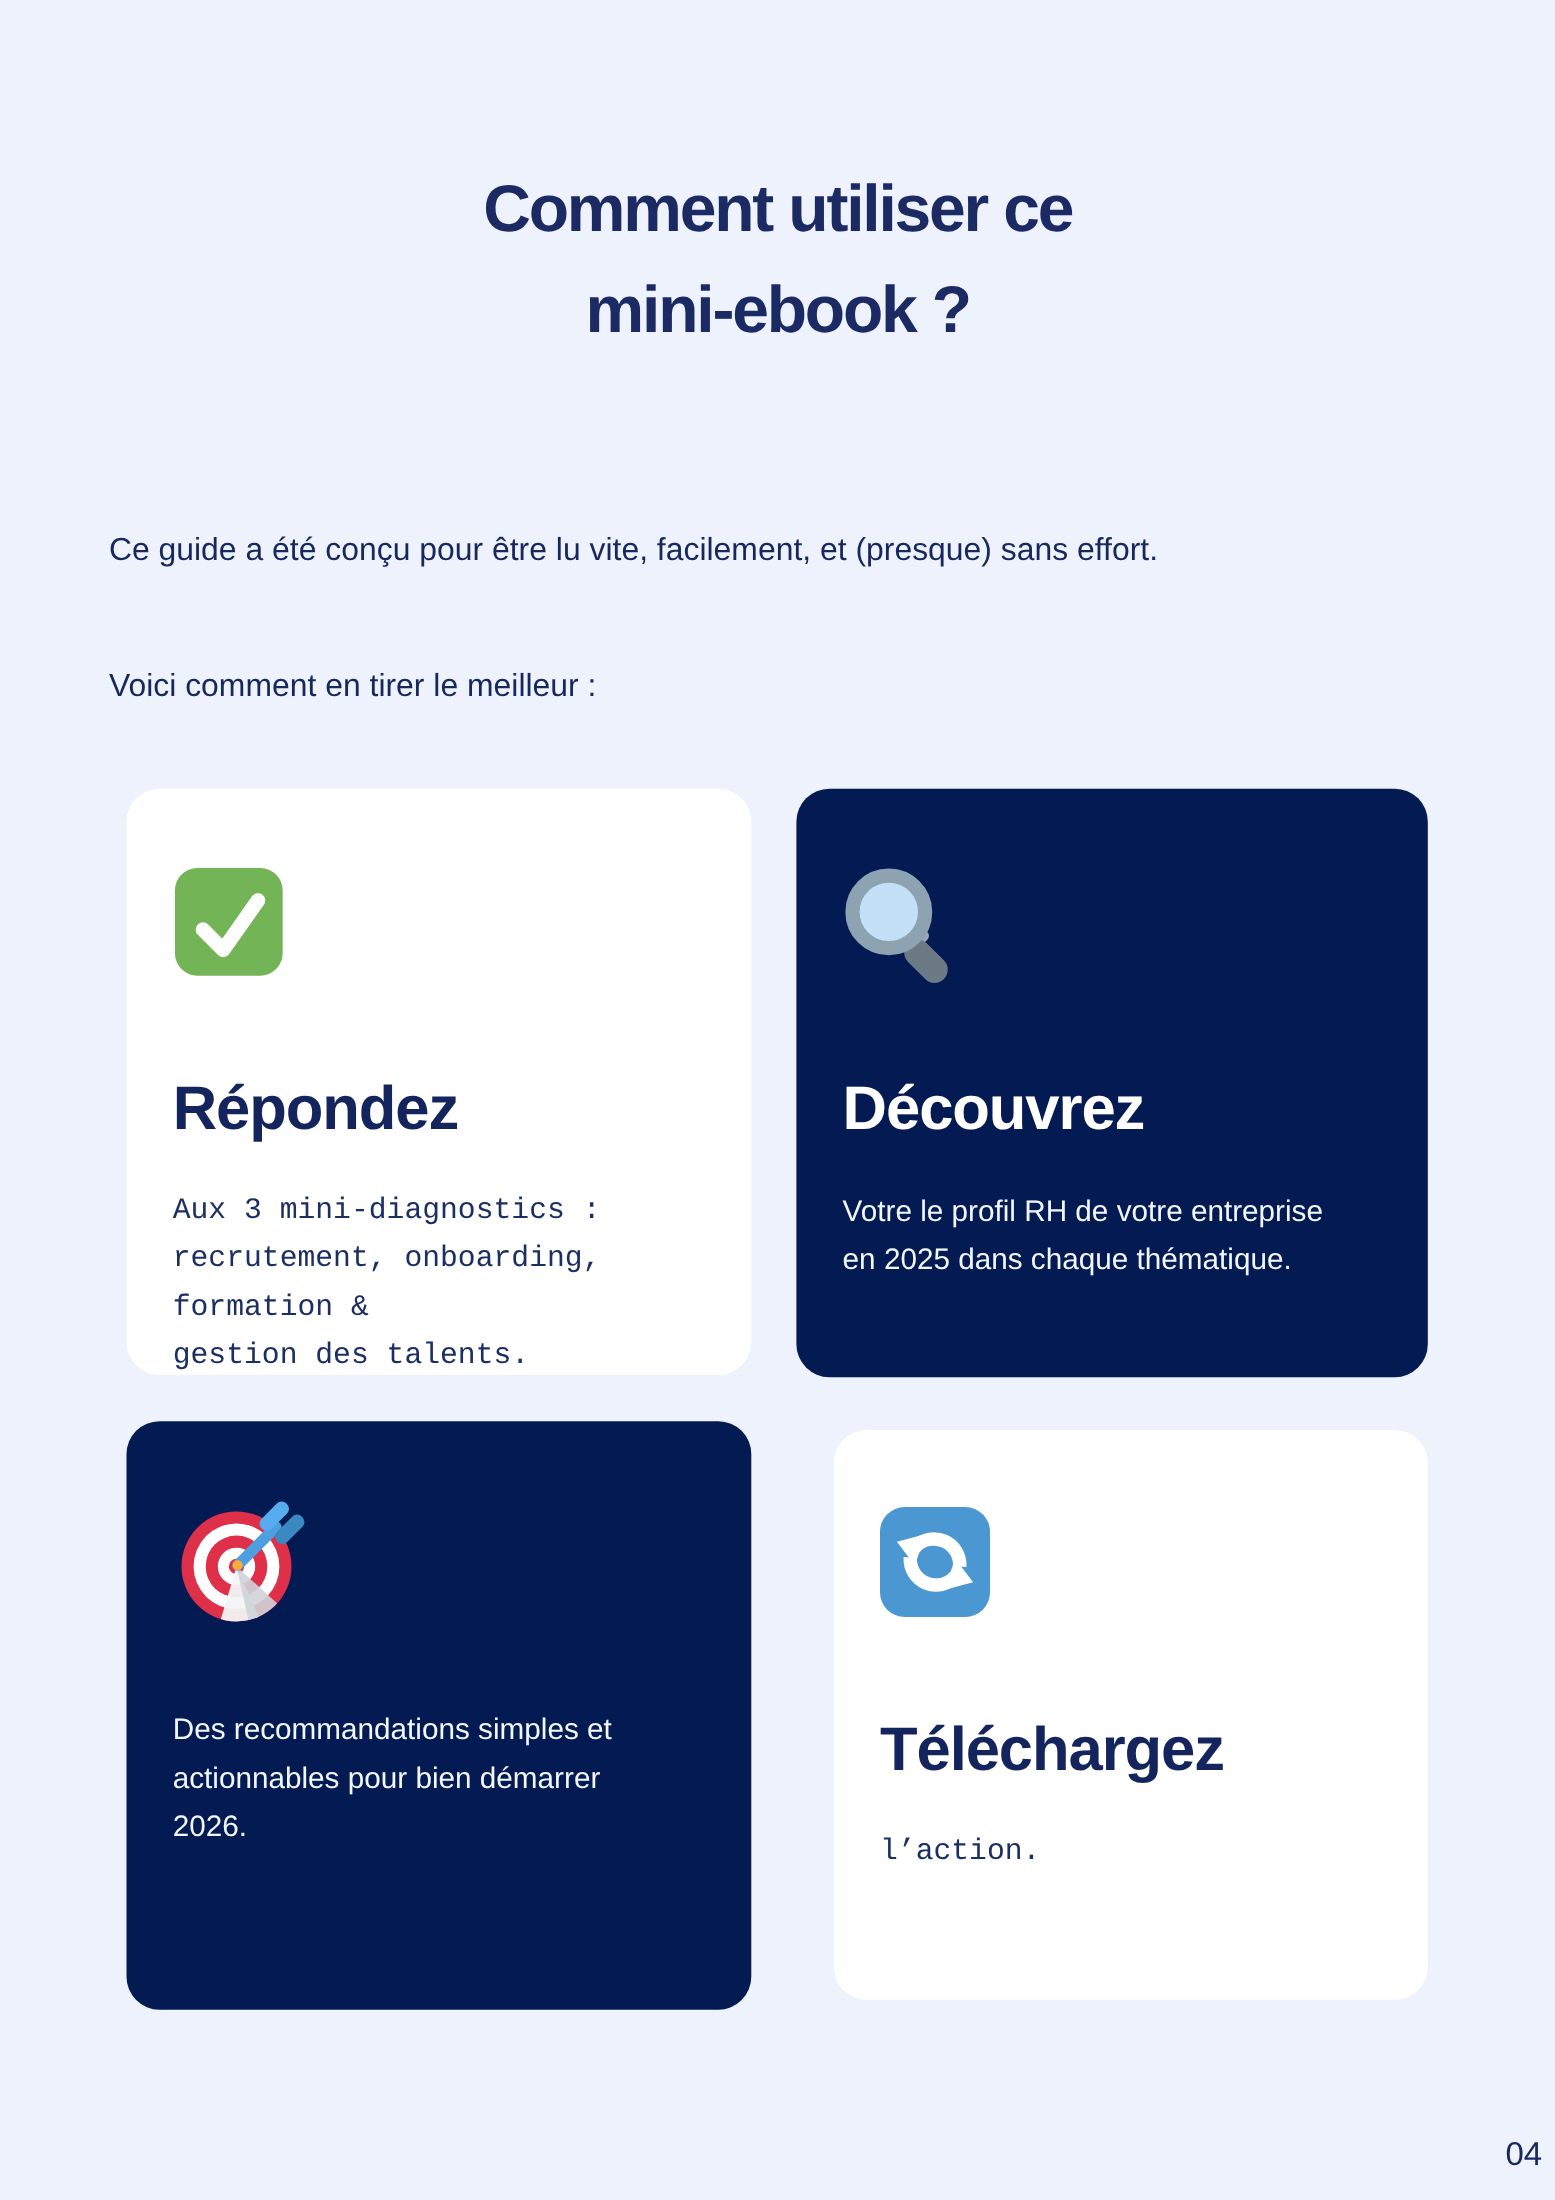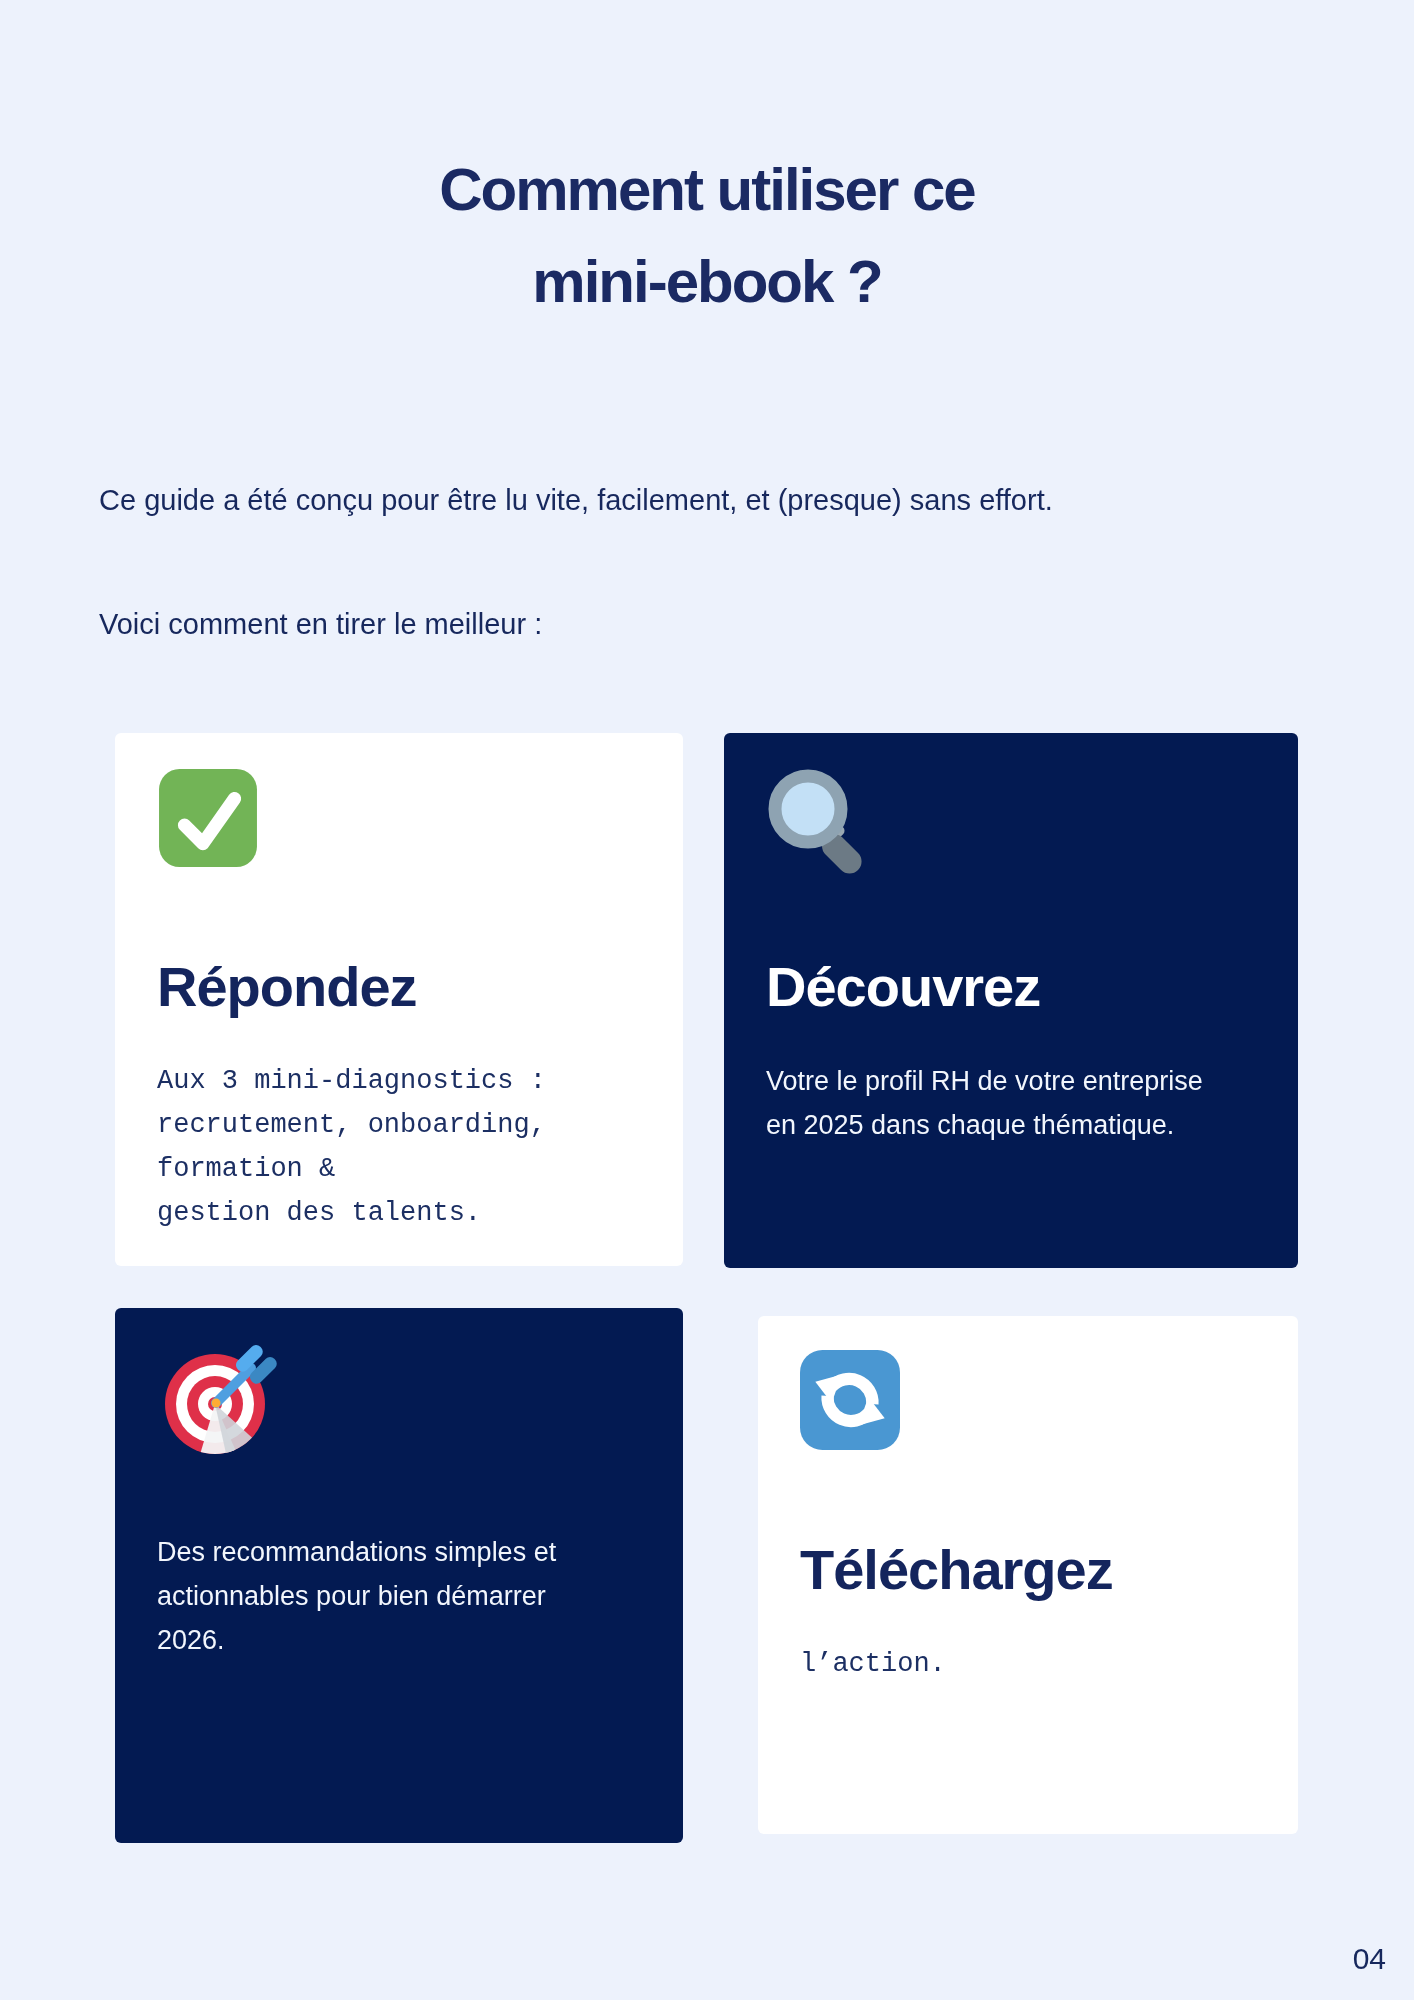--- a/index.html
+++ b/index.html
@@ -22,38 +22,37 @@
     font-size:29px;line-height:46px;color:#17285d;
   }
   .intro-line{white-space:nowrap;}
   .gift{display:inline-block;vertical-align:-5px;margin-left:9px;}
   .intro2{
     position:absolute;left:99px;top:601px;width:900px;
     font-size:29px;line-height:46px;color:#17285d;
   }
   
   .card{
-    position:absolute;border-radius:6px;box-sizing:border-box;
-    padding:34px 24px 0 42px;
-    margin-top:16px;
+    position:absolute;border-radius:30px;box-sizing:border-box;
+    padding:70px 24px 0 42px;
   }
   .card.light{background:#ffffff;}
   .card.dark{background:#031a52;}
   .icon-wrap{display:block;height:110px;margin-bottom:78px;}
   .card-title{
     margin:0 0 40px 0;font-size:56px;font-weight:700;letter-spacing:-1px;line-height:64px;
   }
   .card.light .card-title{color:#14255d;}
   .card.dark  .card-title{color:#ffffff;}
   .card-body{font-size:27px;line-height:44px;}
   .card.light .card-body{color:#1c2f63;font-family:Liberation Mono, monospace;}
   .card.dark  .card-body{color:#f2f6fd;}
   
   .page-num{
-    position:absolute;right:28px;top:1942px;
+    position:absolute;right:12px;top:1942px;
     font-size:30px;color:#17285d;
   }
 </style>
 </head>
 <body>
 
 <div class="page">
 
   <h1 class="title">
     <div>Comment utiliser ce</div>

